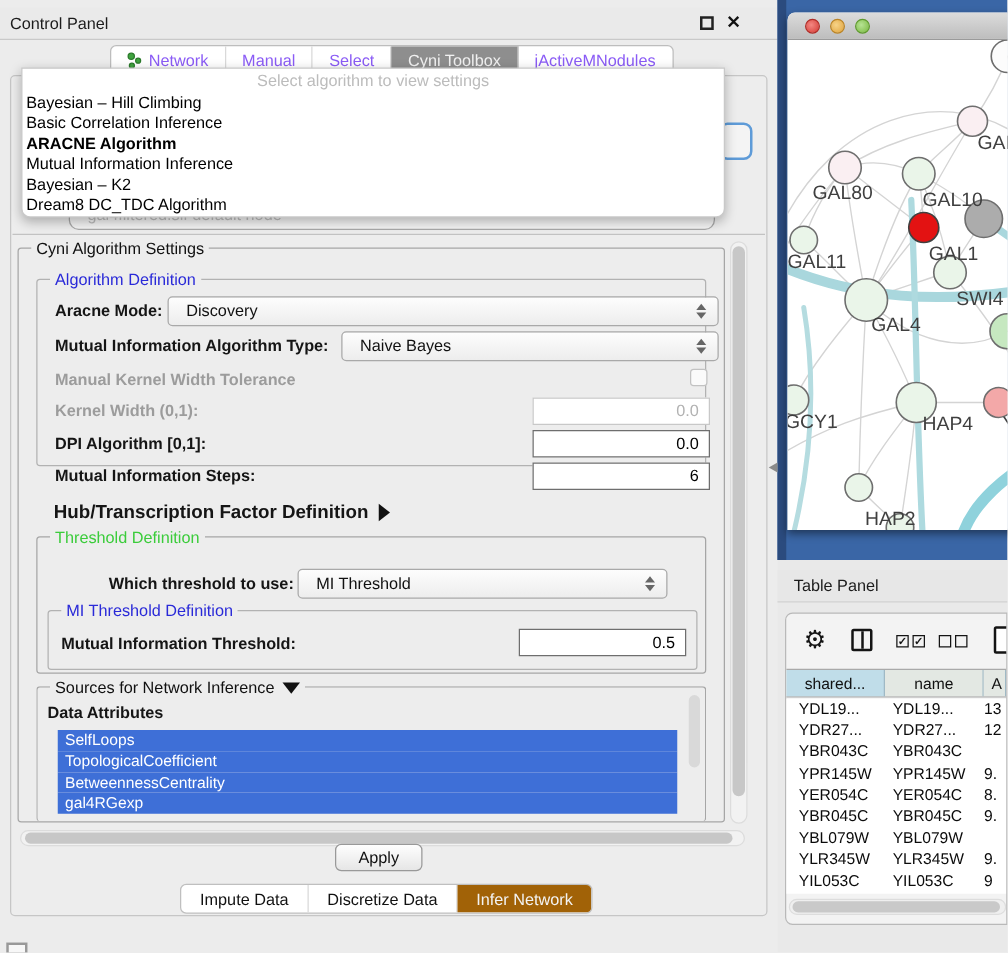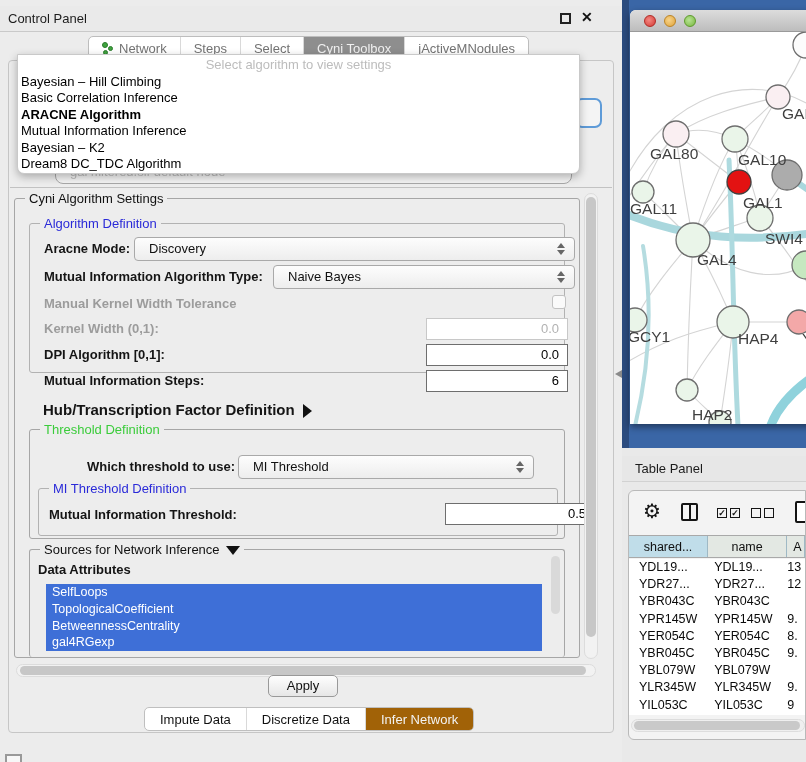--- a/index.html
+++ b/index.html
@@ -10,21 +10,21 @@
   
   #control-panel { left:0; top:0; width:622px; height:762px; background:#ECECEC; }
   #cp-titlebar { left:0; top:6px; width:622px; height:26px; background:#EAEAEA;
                  border-bottom:1px solid #C9C9C9; }
   #cp-title { left:8px; top:5px; font-size:13px; color:#1c1c1c; }
   #cp-float { left:560px; top:7px; width:11px; height:11px; border:2px solid #222; }
   #cp-close { left:581px; top:3px; font-size:14px; font-weight:bold; color:#111; }
 
   #cp-tabbar { left:88px; top:36px; height:24px; display:flex; background:#FFFFFF;
                border:1px solid #BDBDBD; border-radius:5px; overflow:hidden; }
-  .cp-tab { display:flex; align-items:center; padding:0 13px; font-size:13px; color:#737373;
+  .cp-tab { display:flex; align-items:center; padding:0 13px; font-size:13px; color:#8b5cf6;
             border-right:1px solid #D9D9D9; white-space:nowrap; }
   .cp-tab:last-child { border-right:none; }
   .cp-tab.selected { background:#8E8E8E; color:#F1F1F1; }
   .net-icon { display:none; width:12px; height:13px; margin-right:5px; position:relative; }
   .net-icon.visible { display:inline-block; }
   .net-icon i { position:absolute; border-radius:50%; background:#3FA33F; border:1px solid #2A7A2A; }
   .net-icon i.a { width:6px; height:6px; left:0; top:0; }
   .net-icon i.b { width:5px; height:5px; left:6px; top:4px; }
   .net-icon i.c { width:5px; height:5px; left:1px; top:8px; }
 
@@ -196,21 +196,21 @@
         <span class="net-icon visible">
           <i class="a"></i>
           <i class="b"></i>
           <i class="c"></i>
         </span>
         <span>Network</span>
       </div>
 
       <div class="cp-tab">
 
-        <span>Steps</span>
+        <span>Manual</span>
       </div>
 
       <div class="cp-tab">
 
         <span>Select</span>
       </div>
 
       <div class="cp-tab selected">
 
         <span>Cyni Toolbox</span>
@@ -287,21 +287,21 @@
 
       <div class="lbl" style="left:57px; top:29px;">Which threshold to use:</div>
       <div class="combo" style="left:208px; top:25px; width:296px;">
         <span>MI Threshold</span>
         <span class="spinner"></span>
       </div>
 
       <div class="group" id="grp-mithr">
         <span class="group-title blue">MI Threshold Definition</span>
         <div class="lbl" style="left:10px; top:18px;">Mutual Information Threshold:</div>
-        <div class="tfield" style="left:376px; top:14px; width:150px;margin-left:30px;">0.5</div>
+        <div class="tfield" style="left:376px; top:14px; width:134px;">0.5</div>
       </div>
     </div>
 
     <div class="group" id="grp-sources">
       <span class="group-title"><span>Sources for Network Inference</span><span class="tri-down"></span></span>
       <div class="lbl" style="left:8px; top:12px;">Data Attributes</div>
       <div id="attr-list">
 
           <div class="attr-item">SelfLoops</div>
 

